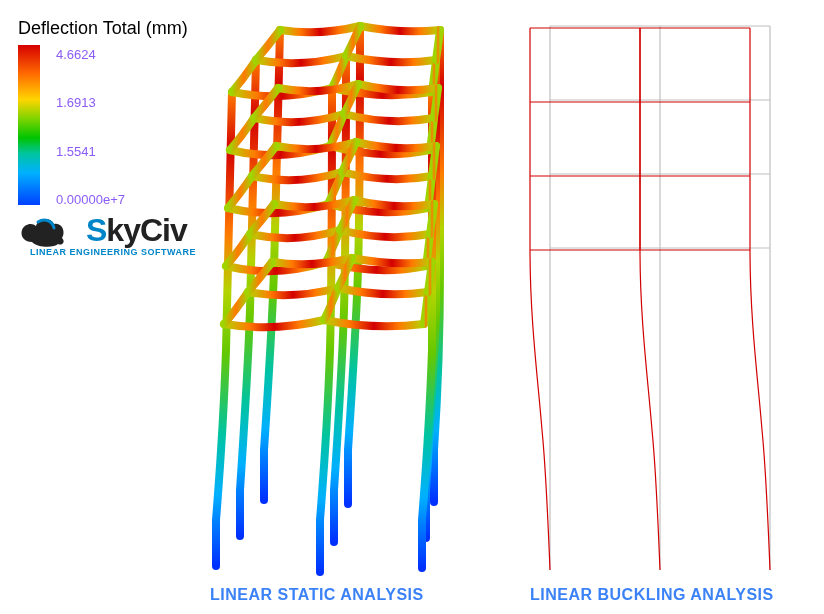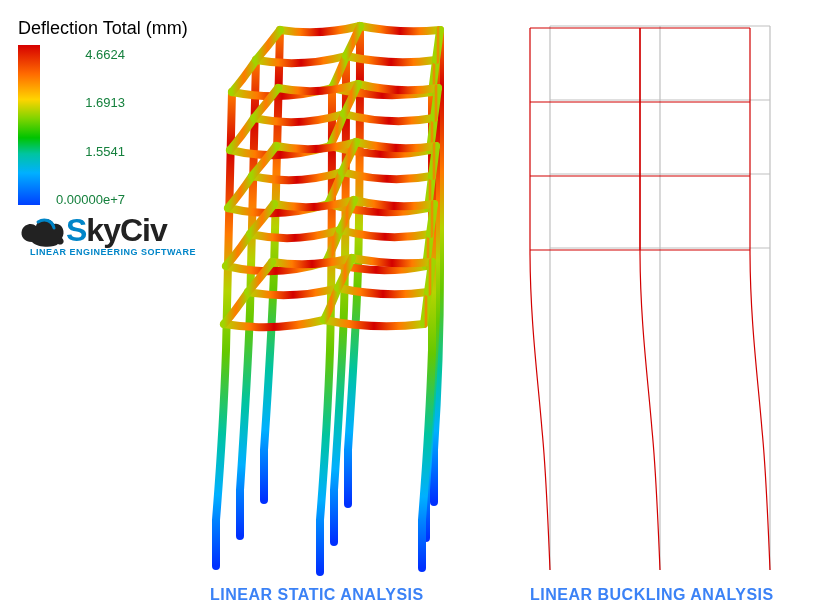--- a/index.html
+++ b/index.html
@@ -42,22 +42,21 @@
   .legend-labels {
     margin-left: 16px;
     display: flex;
     flex-direction: column;
     justify-content: space-between;
     height: 160px;
     padding: 2px 0;
   }
   .legend-label {
     font-size: 13px;
-    color: #15803d;
-    text-align: right;
+    color: #8b5cf6;
   }
   .logo {
     position: absolute;
     left: 18px;
     top: 212px;
     display: flex;
     flex-direction: column;
     align-items: flex-start;
   }
   .logo-row {
@@ -69,21 +68,21 @@
     height: 34px;
     position: relative;
   }
   .cloud svg {
     display: block;
   }
   .logo-text {
     font-size: 32px;
     font-weight: bold;
     color: #222;
-    margin-left: 0;
+    margin-left: 20px;
     letter-spacing: -1px;
   }
   .logo-text .accent-s {
     color: #0085c8;
   }
   .logo-sub {
     font-size: 9px;
     color: #0085c8;
     letter-spacing: 0.5px;
     margin-top: -2px;

